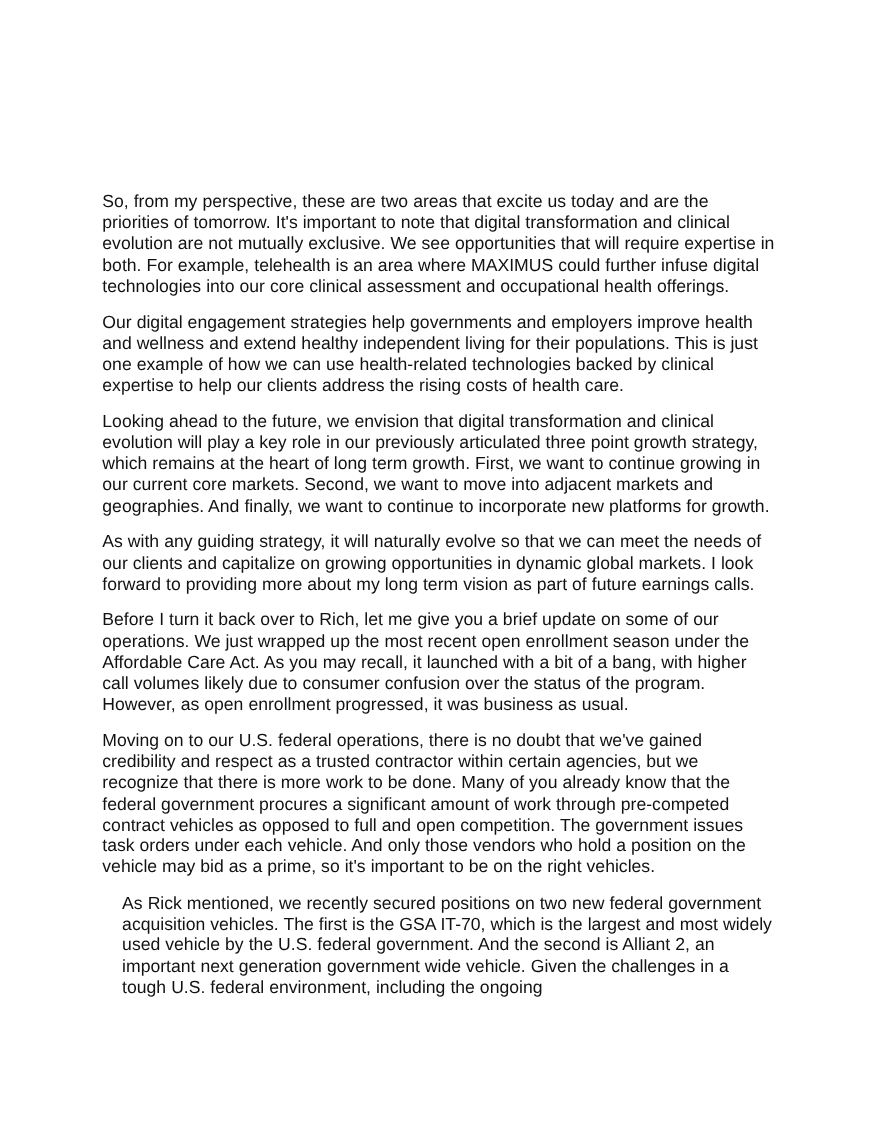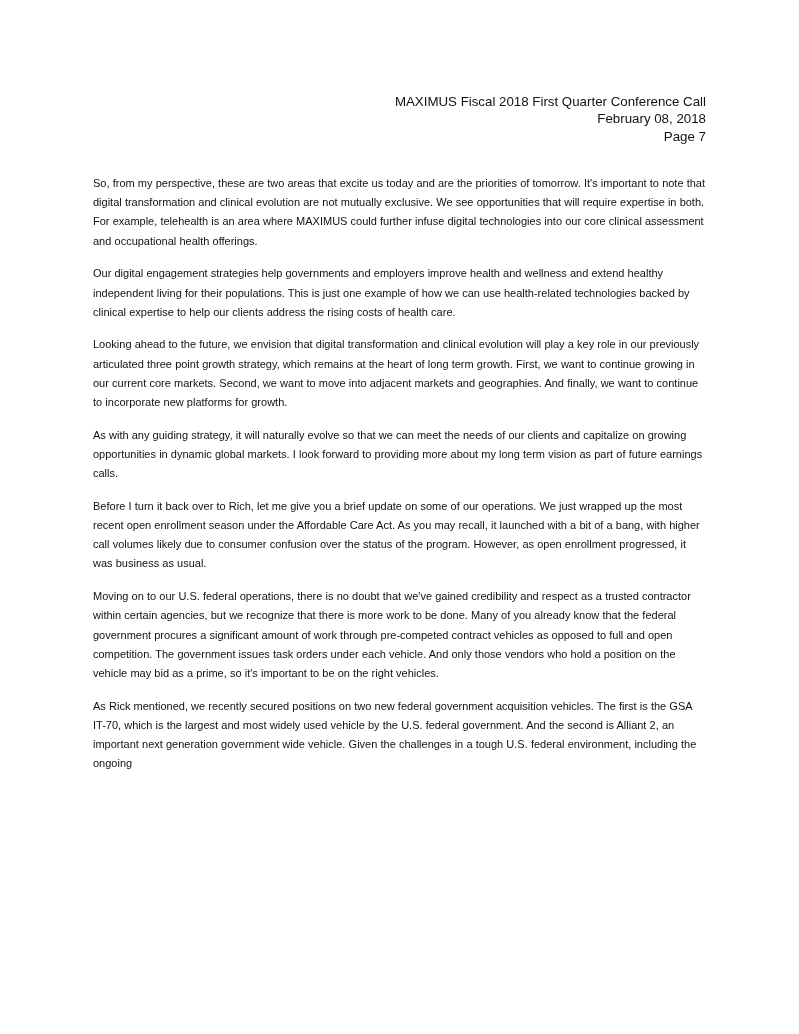--- a/index.html
+++ b/index.html
@@ -38,41 +38,37 @@
     display: block;
     white-space: nowrap;
   }
   .body-text {
     position: absolute;
     top: 174px;
     left: 93px;
     width: 613px;
   }
   .para {
-    font-size: 11px;
+    font-size: 16px;
     line-height: 19.2px;
     color: #111111;
     margin: 0 0 13.5px 0;
     text-align: left;
     word-spacing: 0.1px;
   }
   .para:last-child {
     margin-bottom: 0;
+    margin-left: 18px;
   }
 </style>
 </head>
 <body>
 
 <div class="page">
 
-  <div class="header">
-    <span class="header-line">MAXIMUS Fiscal 2018 First Quarter Conference Call</span>
-    <span class="header-line">February 08, 2018</span>
-    <span class="header-line">Page 7</span>
-  </div>
 
   <div class="body-text">
     <p class="para">So, from my perspective, these are two areas that excite us today and are the priorities of tomorrow. It's important to note that digital transformation and clinical evolution are not mutually exclusive. We see opportunities that will require expertise in both. For example, telehealth is an area where MAXIMUS could further infuse digital technologies into our core clinical assessment and occupational health offerings.</p>
     <p class="para">Our digital engagement strategies help governments and employers improve health and wellness and extend healthy independent living for their populations. This is just one example of how we can use health-related technologies backed by clinical expertise to help our clients address the rising costs of health care.</p>
     <p class="para">Looking ahead to the future, we envision that digital transformation and clinical evolution will play a key role in our previously articulated three point growth strategy, which remains at the heart of long term growth. First, we want to continue growing in our current core markets. Second, we want to move into adjacent markets and geographies. And finally, we want to continue to incorporate new platforms for growth.</p>
     <p class="para">As with any guiding strategy, it will naturally evolve so that we can meet the needs of our clients and capitalize on growing opportunities in dynamic global markets. I look forward to providing more about my long term vision as part of future earnings calls.</p>
     <p class="para">Before I turn it back over to Rich, let me give you a brief update on some of our operations. We just wrapped up the most recent open enrollment season under the Affordable Care Act. As you may recall, it launched with a bit of a bang, with higher call volumes likely due to consumer confusion over the status of the program. However, as open enrollment progressed, it was business as usual.</p>
     <p class="para">Moving on to our U.S. federal operations, there is no doubt that we've gained credibility and respect as a trusted contractor within certain agencies, but we recognize that there is more work to be done. Many of you already know that the federal government procures a significant amount of work through pre-competed contract vehicles as opposed to full and open competition. The government issues task orders under each vehicle. And only those vendors who hold a position on the vehicle may bid as a prime, so it's important to be on the right vehicles.</p>
     <p class="para">As Rick mentioned, we recently secured positions on two new federal government acquisition vehicles. The first is the GSA IT-70, which is the largest and most widely used vehicle by the U.S. federal government. And the second is Alliant 2, an important next generation government wide vehicle. Given the challenges in a tough U.S. federal environment, including the ongoing</p>
   </div>

